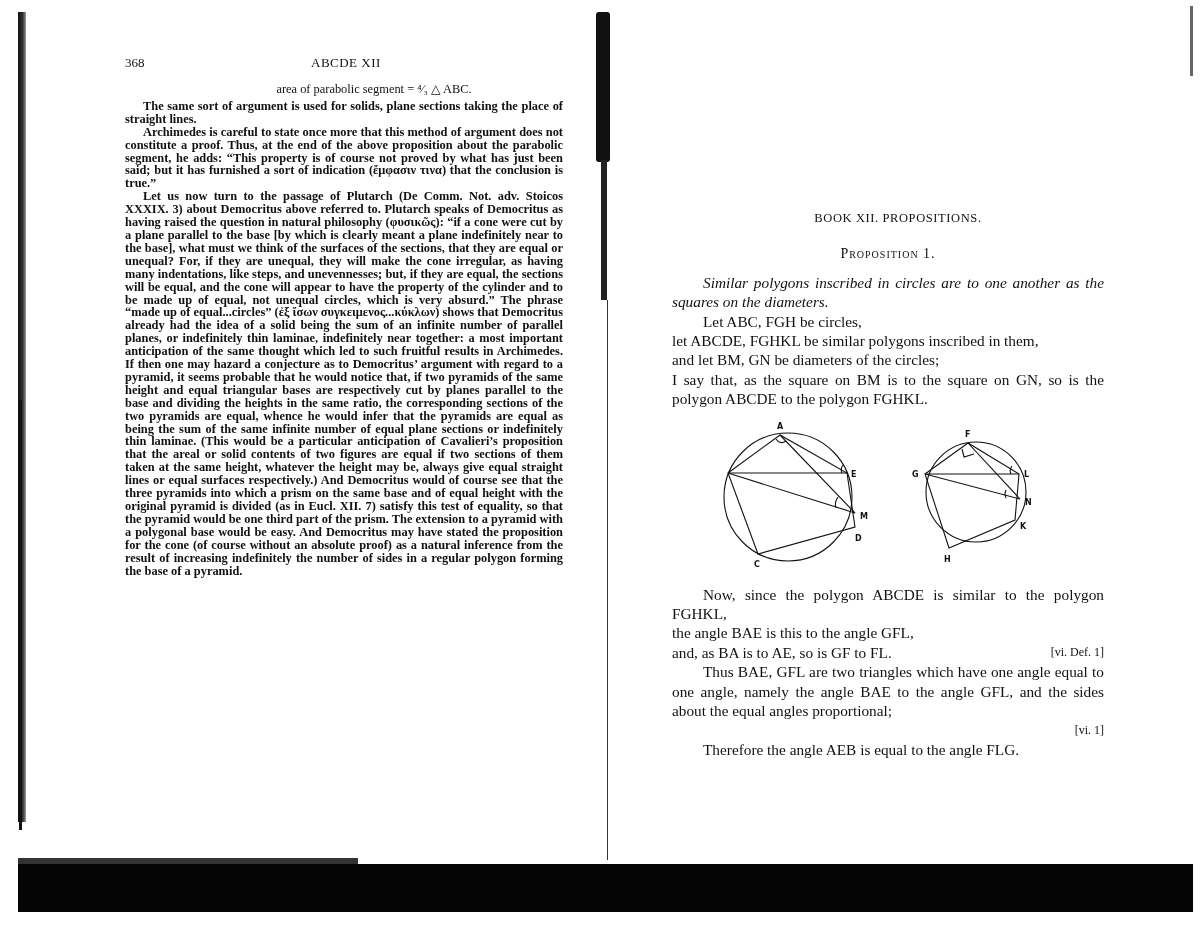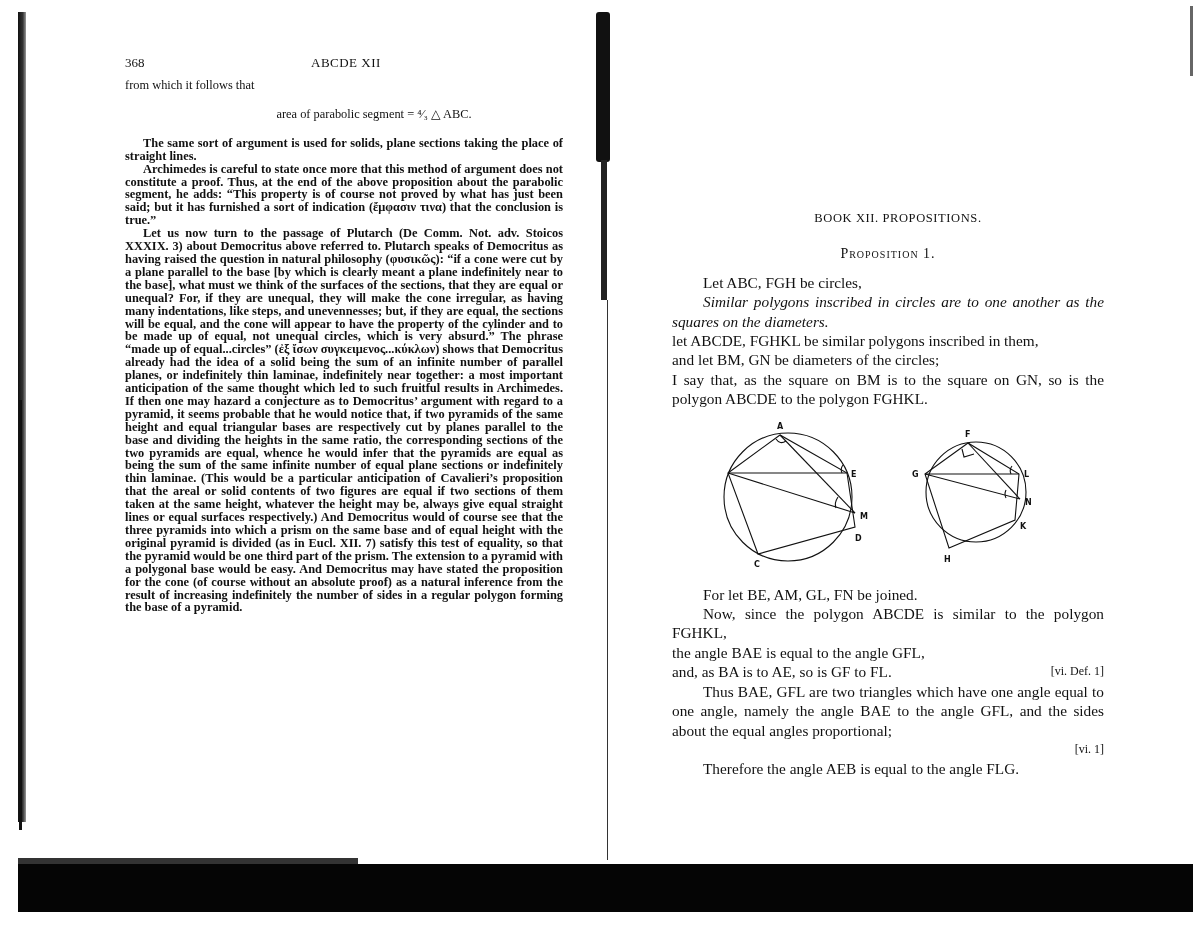--- a/index.html
+++ b/index.html
@@ -15,21 +15,21 @@
   .right-edge { position:absolute; left:1190px; top:6px; width:3px; height:70px; background:#666; }
   .bottom-band { position:absolute; left:18px; top:864px; width:1175px; height:48px; background:#050505; }
   .bottom-band-l { position:absolute; left:18px; top:858px; width:340px; height:10px; background:#333; }
 
   .page-left { position:absolute; left:125px; top:57px; width:438px; font-size:12.4px; line-height:12.9px; }
   .running-head { position:relative; height:22px; }
   .page-num { position:absolute; left:0; top:0; font-size:13px; }
   .book-title { position:absolute; left:186px; top:0; font-size:13px; letter-spacing:0.5px; }
   .para { margin:0; text-align:justify; }
   .indent { text-indent:18px;font-weight:bold; }
-  .formula { text-align:center; padding-left:60px; margin:16px; }
+  .formula { text-align:center; padding-left:60px; margin:4px; }
   i { font-style:italic; }
 
   .page-right { position:absolute; left:672px; top:209px; width:432px; font-size:15.3px; line-height:19.4px; }
   .prop-head { text-align:center; font-size:12.5px; letter-spacing:0.6px; margin:0 0 16px 0; padding-left:20px; }
   .prop-title { text-align:center; font-size:14px; letter-spacing:1px; margin:0 0 9px 0; font-variant:small-caps; }
   .r-para { margin:0; text-align:justify; }
   .r-indent { text-indent:31px; }
   .ref { float:right; font-size:12px;padding-left:44px; }
   .figure { position:relative; height:162px; margin:8px 0 6px 0; }
   .figure svg { position:absolute; left:50px; top:0; }
@@ -45,32 +45,31 @@
 <div class="spine-line"></div>
 <div class="right-edge"></div>
 <div class="bottom-band-l"></div>
 <div class="bottom-band"></div>
 
 <div class="page-left">
   <div class="running-head">
     <span class="page-num">368</span>
     <span class="book-title">ABCDE XII</span>
   </div>
-  <p class="para">from which it follows that</p>
   <p class="formula">area of parabolic segment = ⁴⁄₃ △ ABC.</p>
   <p class="para indent">The same sort of argument is used for solids, plane sections taking the place of straight lines.</p>
   <p class="para indent">Archimedes is careful to state once more that this method of argument does not constitute a proof. Thus, at the end of the above proposition about the parabolic segment, he adds: “This property is of course not proved by what has just been said; but it has furnished a sort of indication (ἔμφασιν τινα) that the conclusion is true.”</p>
   <p class="para indent">Let us now turn to the passage of Plutarch (De Comm. Not. adv. Stoicos XXXIX. 3) about Democritus above referred to. Plutarch speaks of Democritus as having raised the question in natural philosophy (φυσικῶς): “if a cone were cut by a plane parallel to the base [by which is clearly meant a plane indefinitely near to the base], what must we think of the surfaces of the sections, that they are equal or unequal? For, if they are unequal, they will make the cone irregular, as having many indentations, like steps, and unevennesses; but, if they are equal, the sections will be equal, and the cone will appear to have the property of the cylinder and to be made up of equal, not unequal circles, which is very absurd.” The phrase “made up of equal...circles” (ἐξ ἴσων συγκειμενος...κύκλων) shows that Democritus already had the idea of a solid being the sum of an infinite number of parallel planes, or indefinitely thin laminae, indefinitely near together: a most important anticipation of the same thought which led to such fruitful results in Archimedes. If then one may hazard a conjecture as to Democritus’ argument with regard to a pyramid, it seems probable that he would notice that, if two pyramids of the same height and equal triangular bases are respectively cut by planes parallel to the base and dividing the heights in the same ratio, the corresponding sections of the two pyramids are equal, whence he would infer that the pyramids are equal as being the sum of the same infinite number of equal plane sections or indefinitely thin laminae. (This would be a particular anticipation of Cavalieri’s proposition that the areal or solid contents of two figures are equal if two sections of them taken at the same height, whatever the height may be, always give equal straight lines or equal surfaces respectively.) And Democritus would of course see that the three pyramids into which a prism on the same base and of equal height with the original pyramid is divided (as in Eucl. XII. 7) satisfy this test of equality, so that the pyramid would be one third part of the prism. The extension to a pyramid with a polygonal base would be easy. And Democritus may have stated the proposition for the cone (of course without an absolute proof) as a natural inference from the result of increasing indefinitely the number of sides in a regular polygon forming the base of a pyramid.</p>
 </div>
 
 <div class="page-right">
   <p class="prop-head">BOOK XII. PROPOSITIONS.</p>
   <p class="prop-title">Proposition 1.</p>
+  <p class="r-para r-indent"><i>Similar polygons inscribed in circles are to one another as the squares on the diameters.</i></p>
   <p class="r-para r-indent">Let ABC, FGH be circles,</p>
-  <p class="r-para r-indent"><i>Similar polygons inscribed in circles are to one another as the squares on the diameters.</i></p>
   <p class="r-para">let ABCDE, FGHKL be similar polygons inscribed in them,</p>
   <p class="r-para">and let BM, GN be diameters of the circles;</p>
   <p class="r-para">I say that, as the square on BM is to the square on GN, so is the polygon ABCDE to the polygon FGHKL.</p>
 
   <div class="figure">
     <svg width="360" height="160" viewBox="0 0 360 160">
       <g fill="none" stroke="#111" stroke-width="1.1">
 
         <circle cx="66" cy="80" r="64"></circle>
         <polygon points="58,18 6,56 36,137 133,110 125,56"></polygon>
@@ -100,20 +99,19 @@
         <text x="243" y="20">F</text>
         <text x="190" y="60">G</text>
         <text x="222" y="145">H</text>
         <text x="298" y="112">K</text>
         <text x="302" y="60">L</text>
         <text x="303" y="88">N</text>
       </g>
     </svg>
   </div>
 
-  <p class="r-para r-indent">For let BE, AM, GL, FN be joined.</p>
   <p class="r-para r-indent">Now, since the polygon ABCDE is similar to the polygon FGHKL,</p>
-  <p class="r-para">the angle BAE is equal to the angle GFL,</p>
+  <p class="r-para">the angle BAE is this to the angle GFL,</p>
   <p class="r-para"><span class="ref">[vi. Def. 1]</span><span>and, as BA is to AE, so is GF to FL.</span></p>
   <p class="r-para r-indent">Thus BAE, GFL are two triangles which have one angle equal to one angle, namely the angle BAE to the angle GFL, and the sides about the equal angles proportional;</p>
   <p class="r-para"> <span class="ref">[vi. 1]</span></p>
   <p class="r-para r-indent" style="clear:both">Therefore the angle AEB is equal to the angle FLG.</p>
 </div>
 
 </body></html>

